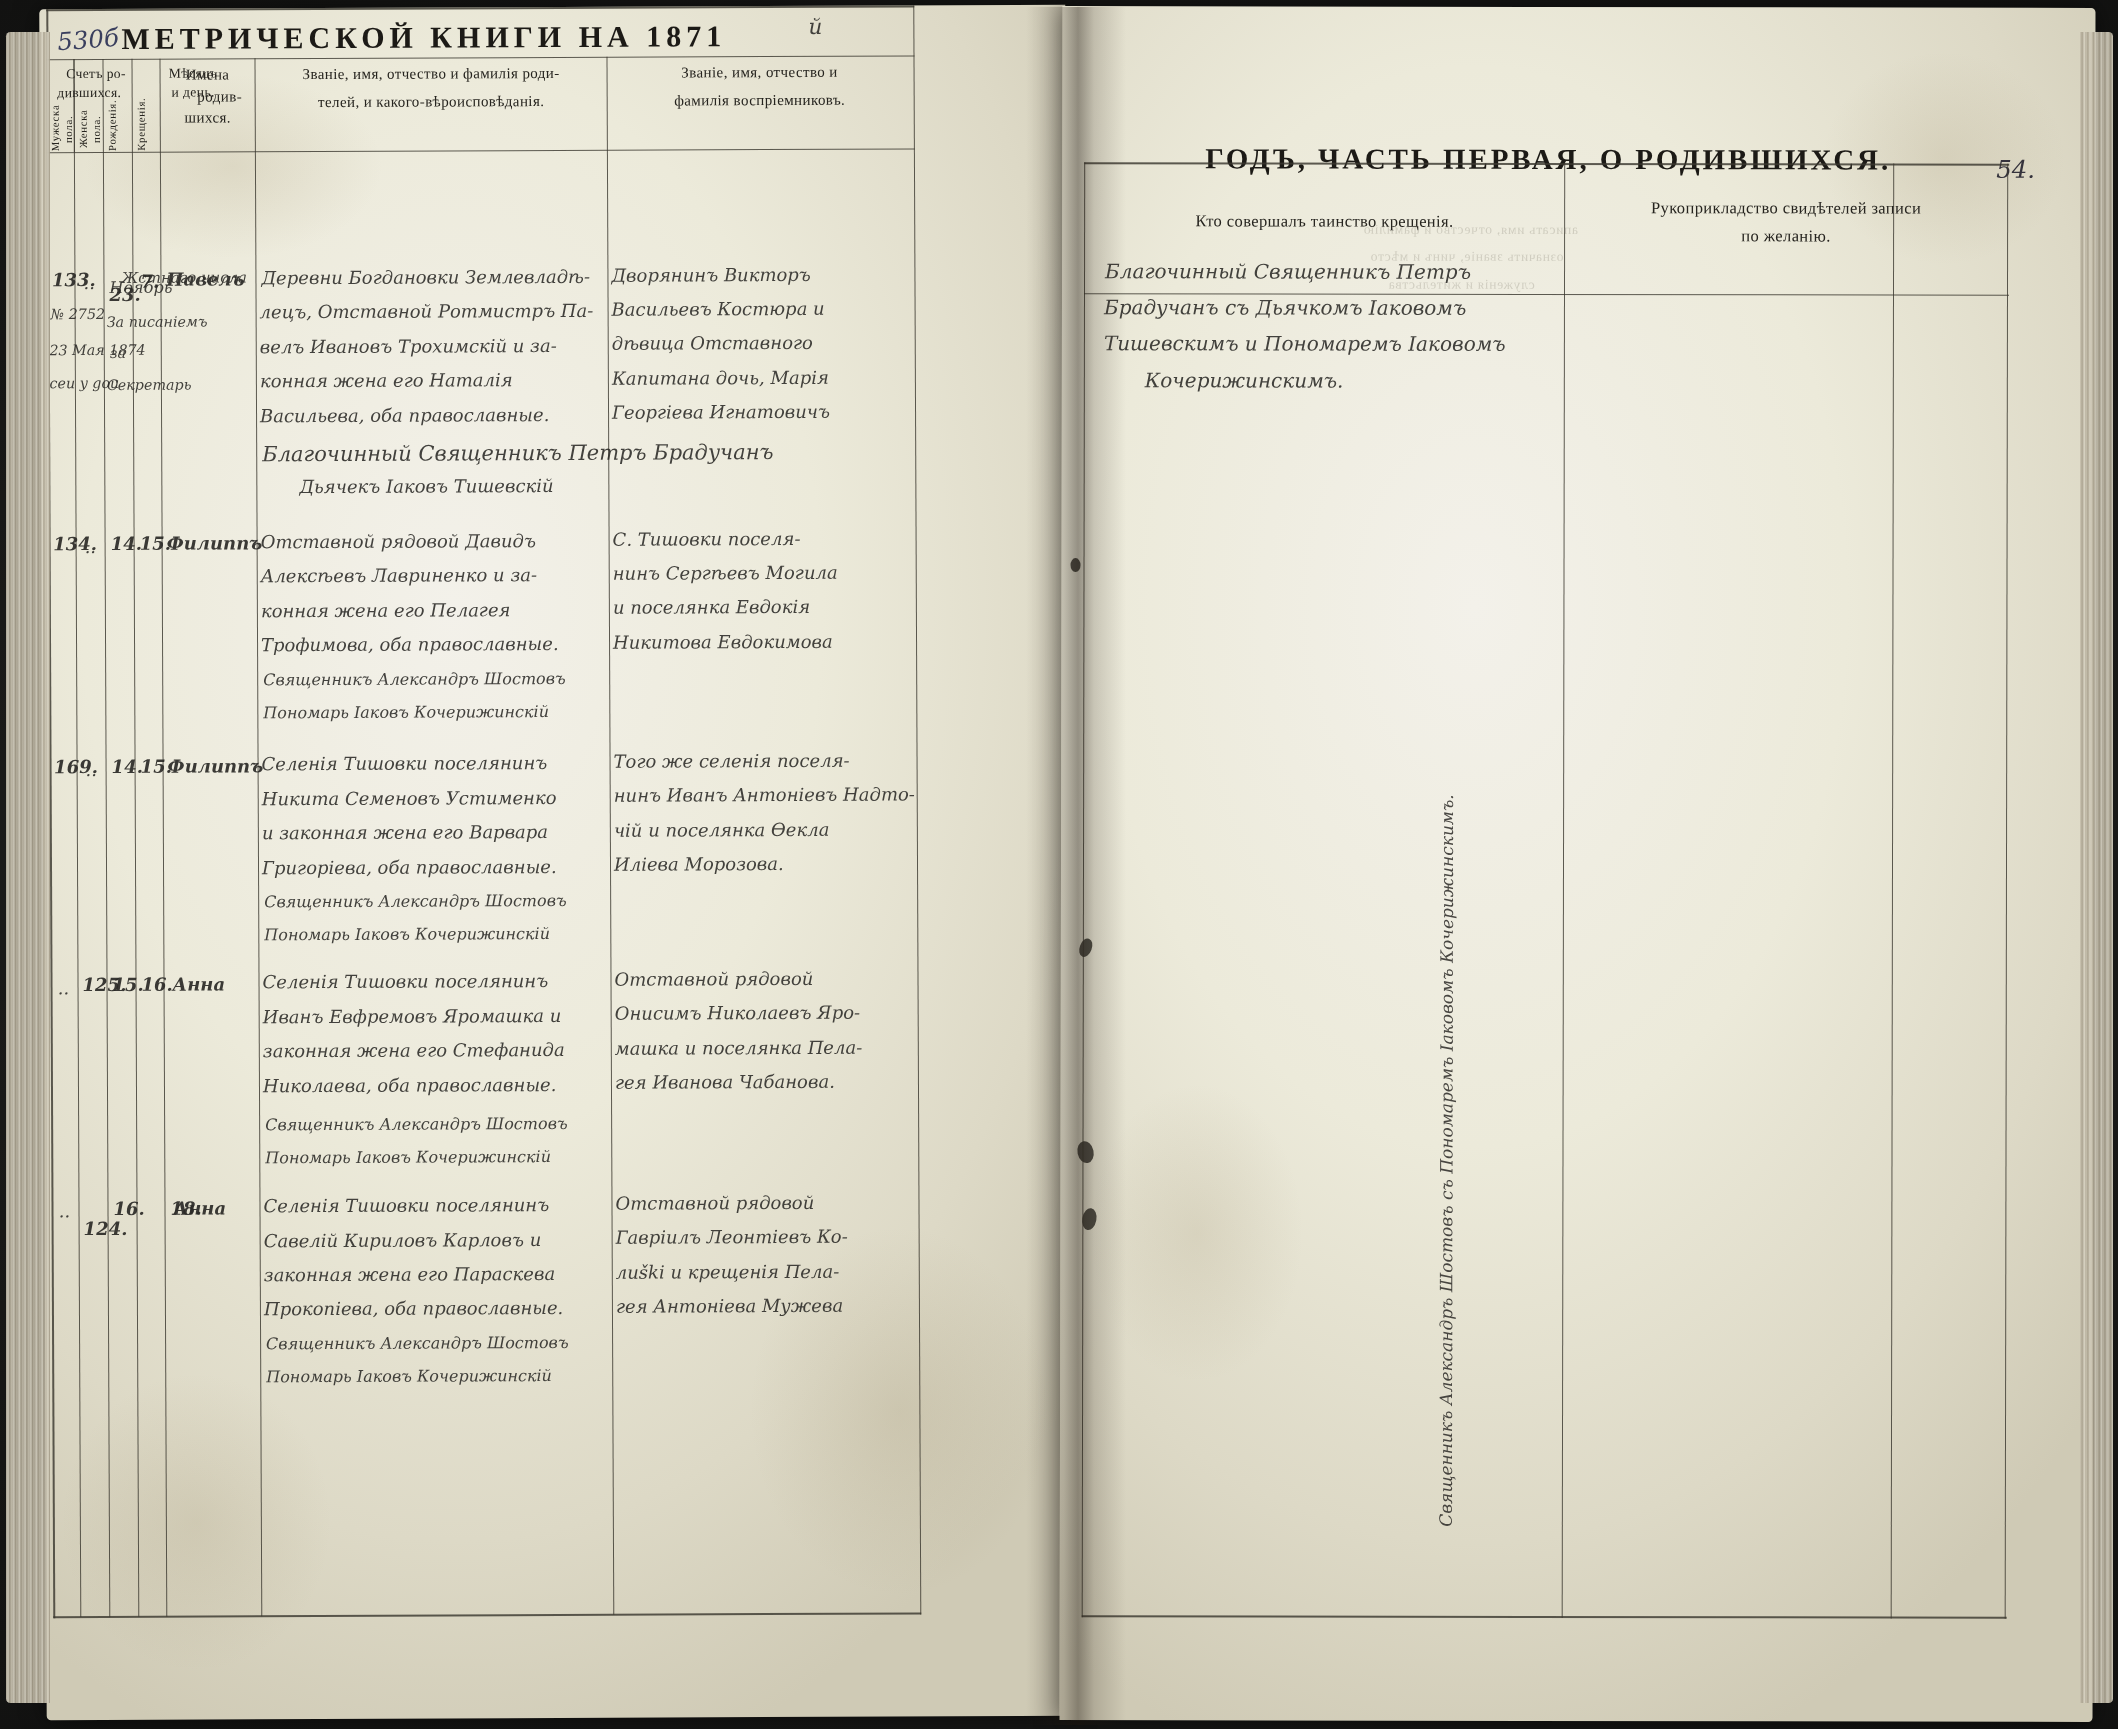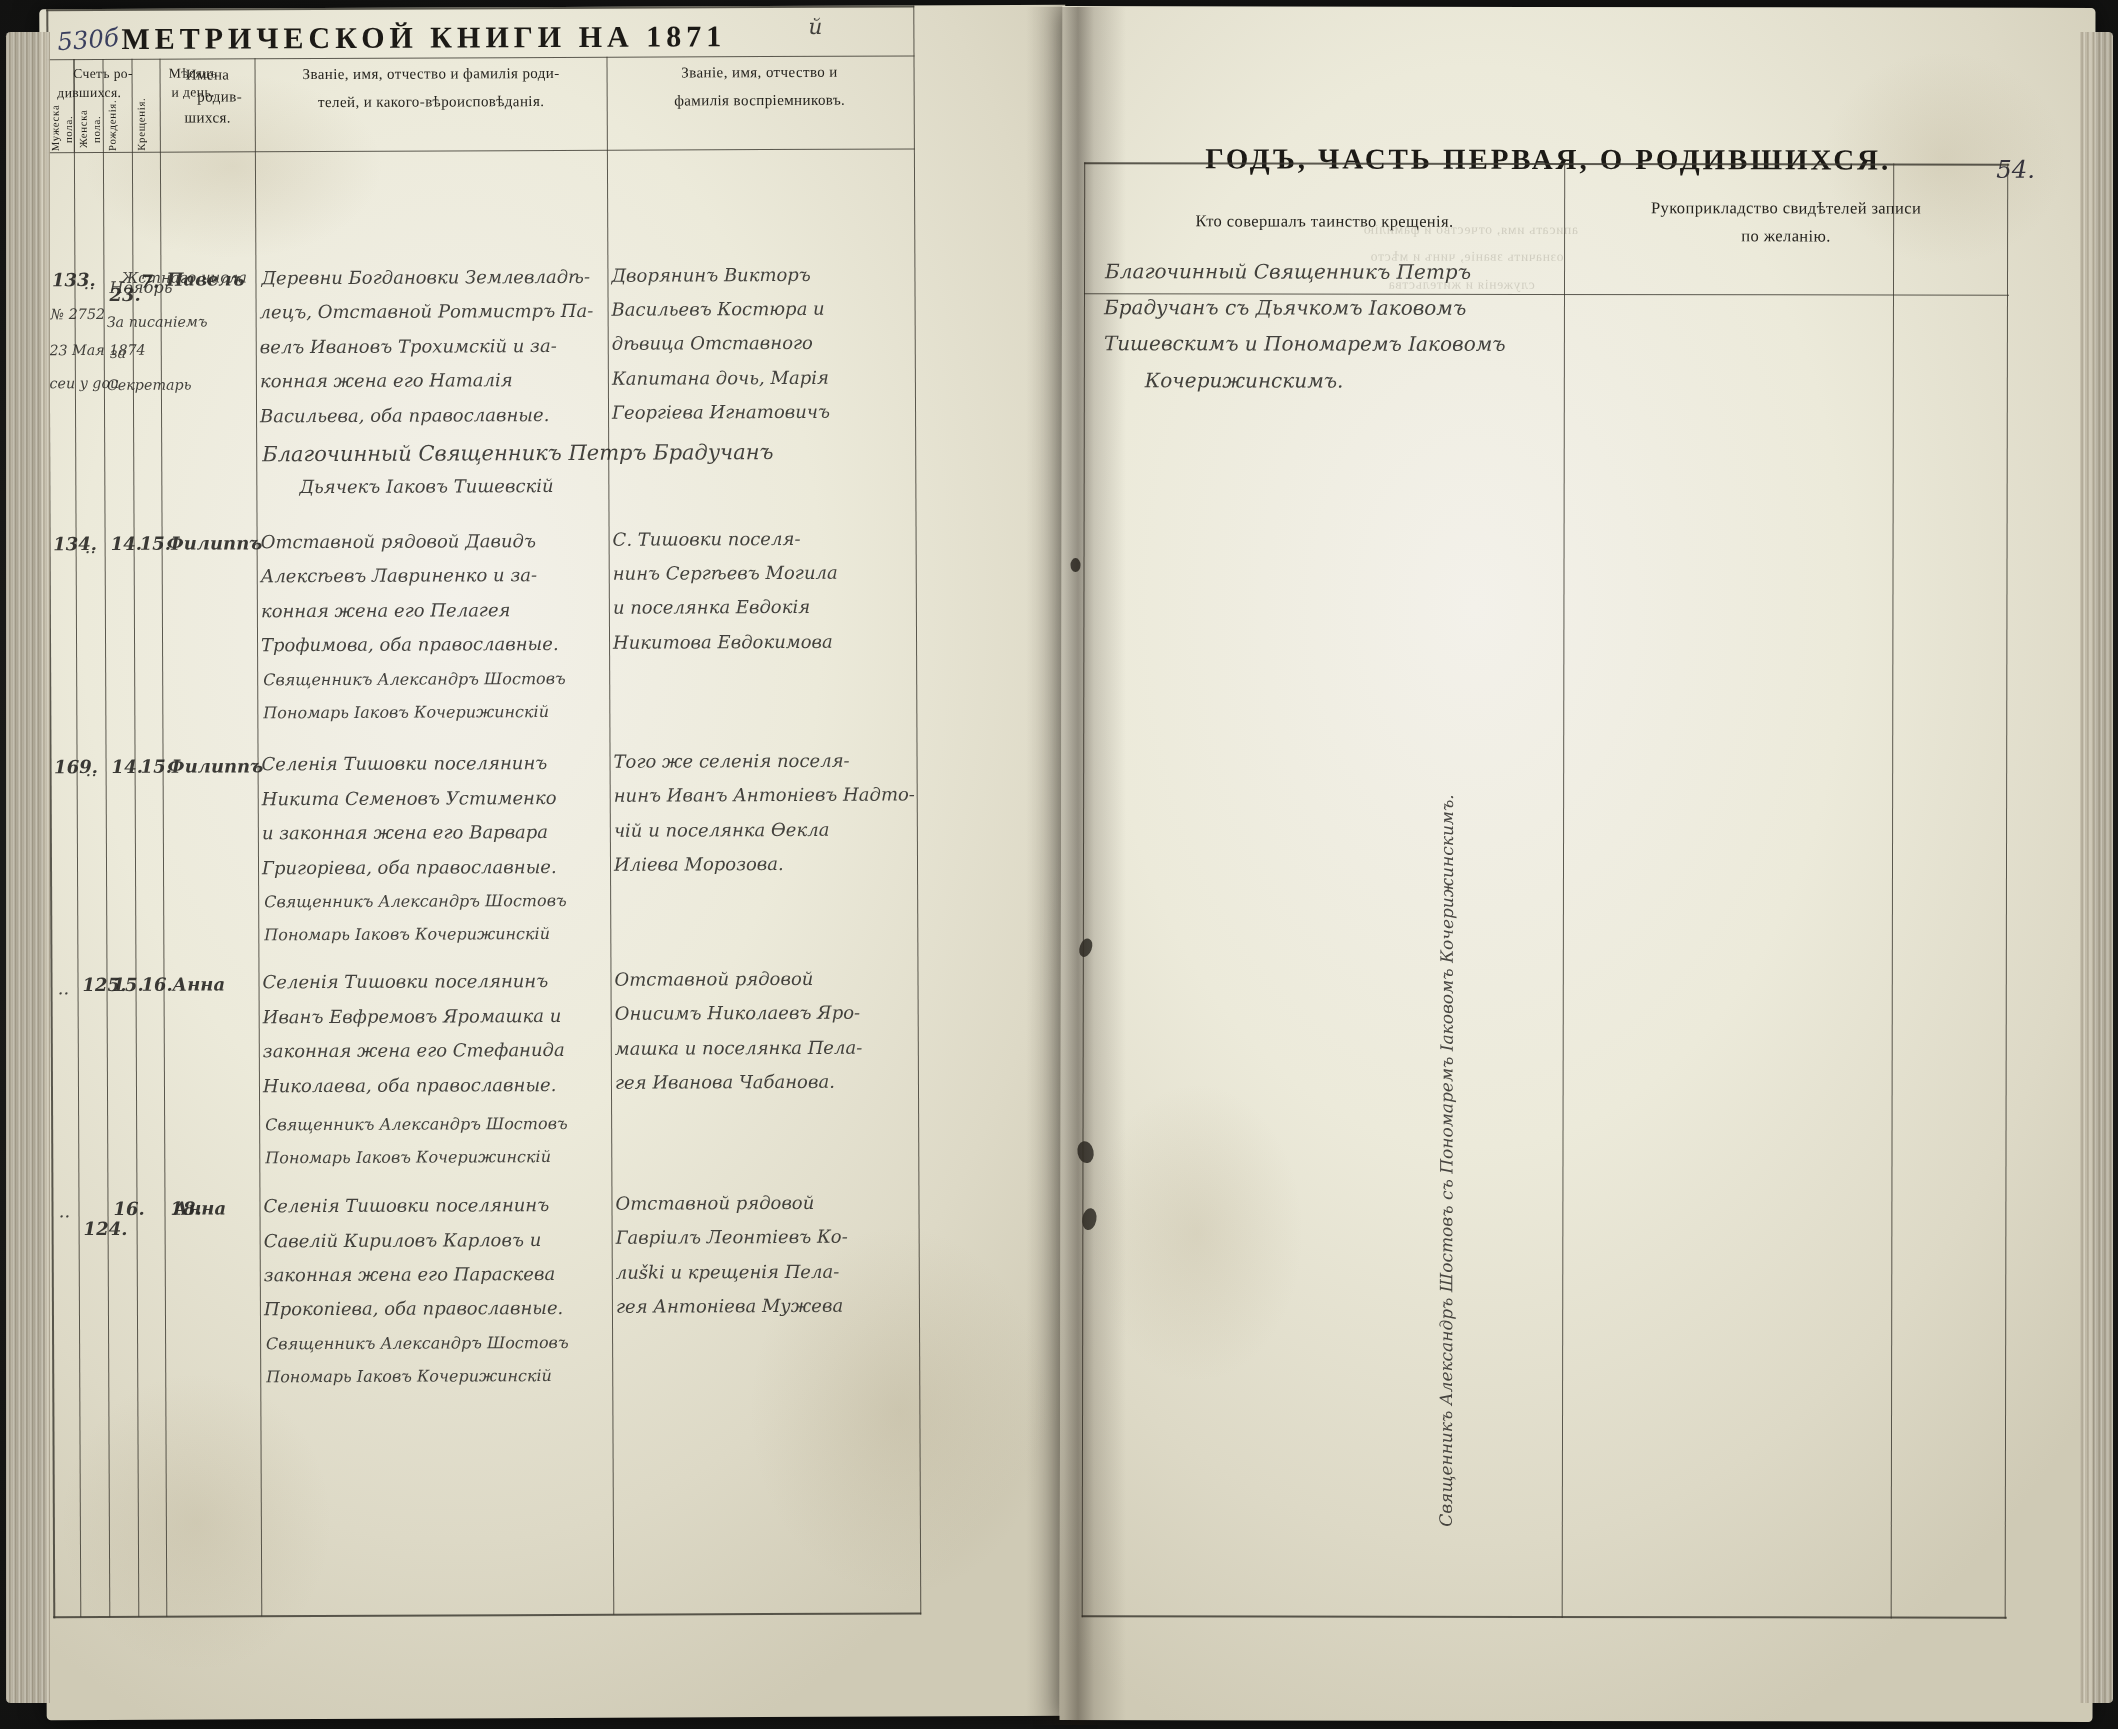--- a/index.html
+++ b/index.html
@@ -232,21 +232,21 @@
 
       <div class="rule v" style="left:34px;top:50px;height:1558px;"></div>
       <div class="rule v" style="left:63px;top:50px;height:1558px;"></div>
       <div class="rule v" style="left:92px;top:50px;height:1558px;"></div>
       <div class="rule v" style="left:120px;top:50px;height:1558px;"></div>
       <div class="rule v" style="left:215px;top:50px;height:1558px;"></div>
       <div class="rule v" style="left:567px;top:50px;height:1558px;"></div>
 
       <div class="rule v" style="left:34px;top:50px;height:93px;"></div>
 
-      <div class="hdr small" style="left:21px;top:57px;width:85px;text-align:center;">Счетъ ро-</div>
+      <div class="hdr small" style="left:14px;top:57px;width:85px;text-align:center;">Счетъ ро-</div>
       <div class="hdr small" style="left:7.2px;top:76px;width:85px;">дившихся.</div>
       <div class="hdr small" style="left:92px;top:57px;width:123px;">Мѣсяцъ</div>
       <div class="hdr small" style="left:92px;top:76px;width:123px;">и день.</div>
 
       <div class="hdr vert" style="left:8.6px;top:98px;width:26px;height:44px;font-size:10.8px;">Мужеска пола.</div>
       <div class="hdr vert" style="left:37px;top:98px;width:26px;height:44px;font-size:10.8px;">Женска пола.</div>
       <div class="hdr vert" style="left:66px;top:93px;width:26px;height:49px;font-size:10.8px;">Рожденія.</div>
       <div class="hdr vert" style="left:95px;top:93px;width:26px;height:49px;font-size:10.8px;">Крещенія.</div>
 
       <div class="hdr" style="left:122px;top:57px;width:92px;">Имена</div>

